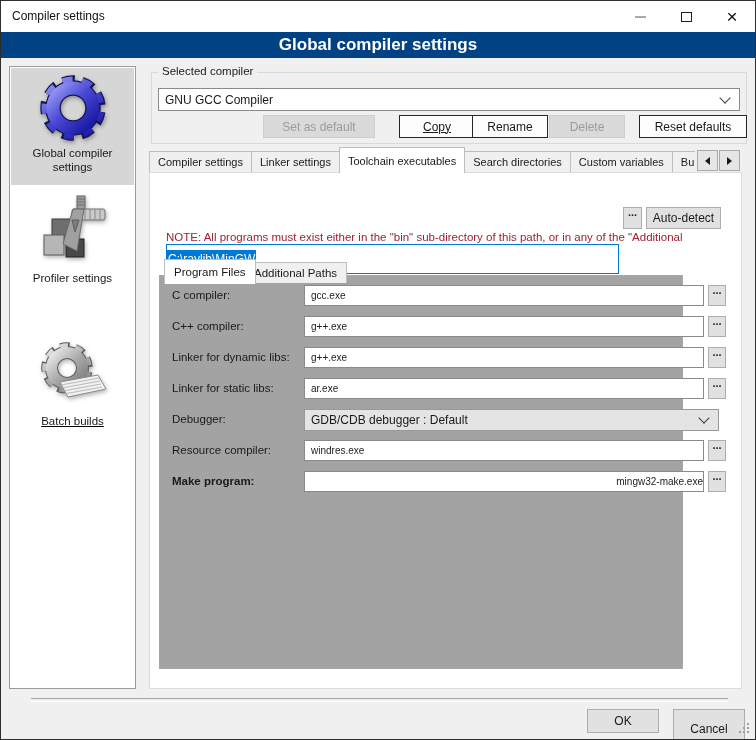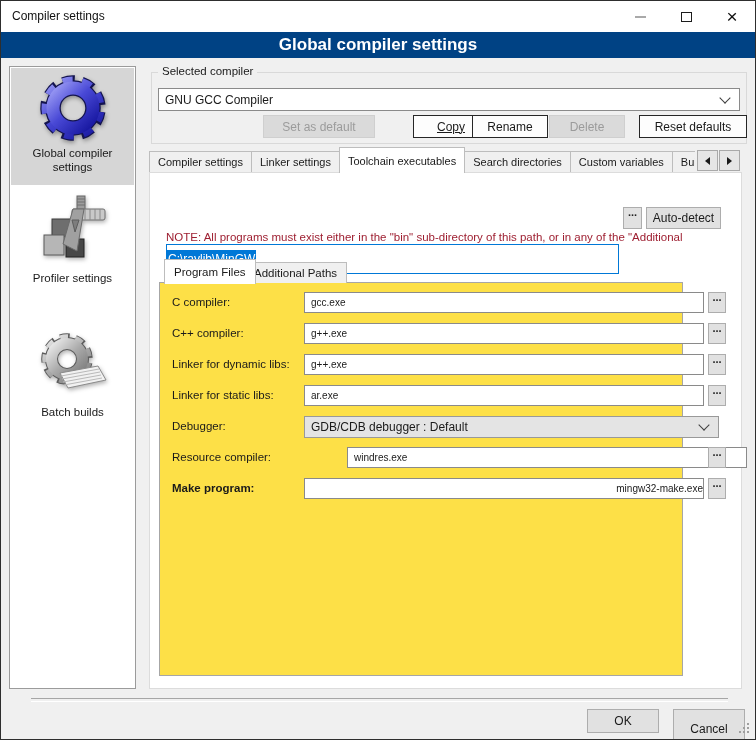--- a/index.html
+++ b/index.html
@@ -45,21 +45,21 @@
   .tab.clipped{width:40px;overflow:hidden;padding-right:0;}
   .arrowbtn{position:absolute;top:149px;width:21px;height:21px;background:#e6e6e6;border:1px solid #a9a9a9;box-sizing:border-box;
             display:flex;align-items:center;justify-content:center;cursor:default;z-index:5;}
   .tri-left{width:0;height:0;border-top:4px solid transparent;border-bottom:4px solid transparent;border-right:5px solid #1a1a1a;}
   .tri-right{width:0;height:0;border-top:4px solid transparent;border-bottom:4px solid transparent;border-left:5px solid #1a1a1a;}
   
   .tabpanel{position:absolute;left:148px;top:171px;width:593px;height:517px;background:#fff;border:1px solid #dcdcdc;box-sizing:border-box;z-index:2;}
   .subtab{position:absolute;background:#f0f0f0;border:1px solid #bdbdbd;border-bottom:none;font-size:11.5px;color:#1a1a1a;
           padding:0 9px;display:flex;align-items:center;white-space:nowrap;cursor:default;z-index:3;}
   .subtab.active{background:#fff;z-index:4;}
-  .subpanel{position:absolute;left:158px;top:281px;width:524px;height:394px;background:#fde047;border:1px solid #a6a6a6;box-sizing:border-box;z-index:2;}
+  .subpanel{position:absolute;left:158px;top:274px;width:524px;height:394px;background:#a3a3a3;border:1px solid #a6a6a6;box-sizing:border-box;z-index:2;}
   
   .textbox{position:absolute;background:#fff;border:1px solid #7a7a7a;box-sizing:border-box;font-size:12px;color:#1a1a1a;
            display:flex;align-items:center;overflow:hidden;white-space:nowrap;}
   .textbox.focused{border:1px solid #0078d7;}
   .seltext{background:#0078d7;color:#fff;padding:2px 1px;}
   .note{position:absolute;font-size:11.5px;color:#9e1f31;white-space:nowrap;overflow:hidden;}
   
   .frow-label{position:absolute;left:12px;width:132px;font-size:11.5px;color:#1a1a1a;line-height:21px;white-space:nowrap;}
   input.ftext{position:absolute;left:144px;width:400px;height:21px;border:1px solid #8a8a8a;box-sizing:border-box;
               font-family:"Liberation Sans",sans-serif;font-size:10px;color:#1a1a1a;padding:0 0 0 6px;background:#fff;outline:none;}
@@ -121,21 +121,21 @@
         <rect x="41" y="3" width="8" height="14" fill="#9c9c9c" stroke="#666"></rect>
         <path d="M41,6 h8 M41,9 h8 M41,12 h8" stroke="#6f6f6f" stroke-width="1"></path>
         <rect x="36" y="16" width="33" height="11" rx="2" fill="#c9c9c9" stroke="#707070"></rect>
         <path d="M49,16 v11 M54,16 v11 M59,16 v11 M64,16 v11" stroke="#8a8a8a" stroke-width="1"></path>
         <polygon points="37,16 48,16 41,58 27,51" fill="#a0a0a0" stroke="#6a6a6a"></polygon>
         <polygon points="36,27 43,27 39,39" fill="#7d7d7d" stroke="#5c5c5c"></polygon>
       </svg>
       <div class="slabel">Profiler settings</div>
     </div>
 
-    <div class="side-item" style="top:256px;height:112px;">
+    <div class="side-item" style="top:265px;height:112px;text-decoration:underline;">
       <svg class="icon" width="74" height="76" viewBox="0 0 74 76" style="filter:drop-shadow(1px 2px 2px rgba(0,0,0,0.3));">
         <defs>
           <linearGradient id="ggray" x1="0" y1="0" x2="1" y2="1">
             <stop offset="0" stop-color="#e9e9e9"></stop>
               <stop offset="0.5" stop-color="#ababab"></stop>
               <stop offset="1" stop-color="#7d7d7d"></stop>
           </linearGradient>
         </defs>
         <circle cx="31" cy="32" r="21" fill="none" stroke="#5c5c5c" stroke-width="9.5" stroke-dasharray="8.8 5.9" transform="rotate(10 31 32)"></circle>
         <circle cx="31" cy="32" r="15.5" fill="none" stroke="#5c5c5c" stroke-width="13"></circle>
@@ -149,21 +149,21 @@
   </div>
 
   <div class="groupbox" style="left:150px;top:71px;width:596px;height:72px;">
     <span class="gb-label">Selected compiler</span>
   </div>
   <div class="combo" style="left:157px;top:87px;width:582px;height:23px;">
     <span class="cval">GNU GCC Compiler</span>
     <span class="chev"></span>
   </div>
   <div class="btn disabled" style="left:262px;top:114px;width:112px;">Set as default</div>
-  <div class="btn strong" style="left:412px;top:114px;width:76px;text-decoration:underline;">Copy</div>
+  <div class="btn strong" style="left:398px;top:114px;width:76px;text-decoration:underline;">Copy</div>
   <div class="btn strong" style="left:471px;top:114px;width:76px;">Rename</div>
   <div class="btn disabled" style="left:548px;top:114px;width:76px;">Delete</div>
   <div class="btn strong" style="left:638px;top:114px;width:108px;">Reset defaults</div>
 
   <div class="tabstrip">
     <div class="tab">Compiler settings</div>
     <div class="tab">Linker settings</div>
     <div class="tab active">Toolchain executables</div>
     <div class="tab">Search directories</div>
     <div class="tab">Custom variables</div>
@@ -220,21 +220,21 @@
     <div>
       <span class="frow-label" style="top:133px;">Debugger:</span>
       <div class="combo gray fselect" style="top:133px;">
         <span class="cval">GDB/CDB debugger : Default</span>
         <span class="chev"></span>
       </div>
     </div>
 
     <div>
       <span class="frow-label" style="top:164px;">Resource compiler:</span>
-      <input class="ftext" style="top: 164px; margin-left: 43px;" value="windres.exe">
+      <input class="ftext" style="top: 164px;" value="windres.exe">
       <div class="dots fdots" style="top:164px;">...</div>
     </div>
 
     <div>
       <span class="frow-label" style="top:195px;font-weight:bold;">Make program:</span>
       <input class="ftext" style="top: 195px; text-align: right;" value="mingw32-make.exe">
       <div class="dots fdots" style="top:195px;">...</div>
     </div>
 
   </div>

